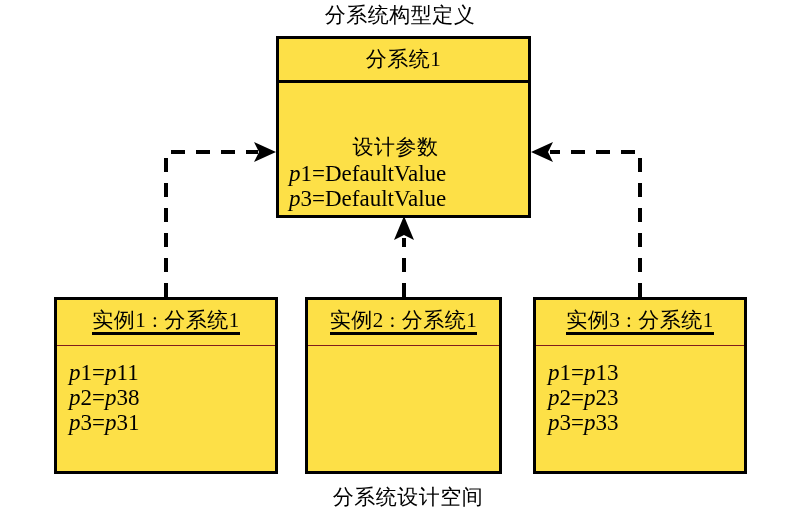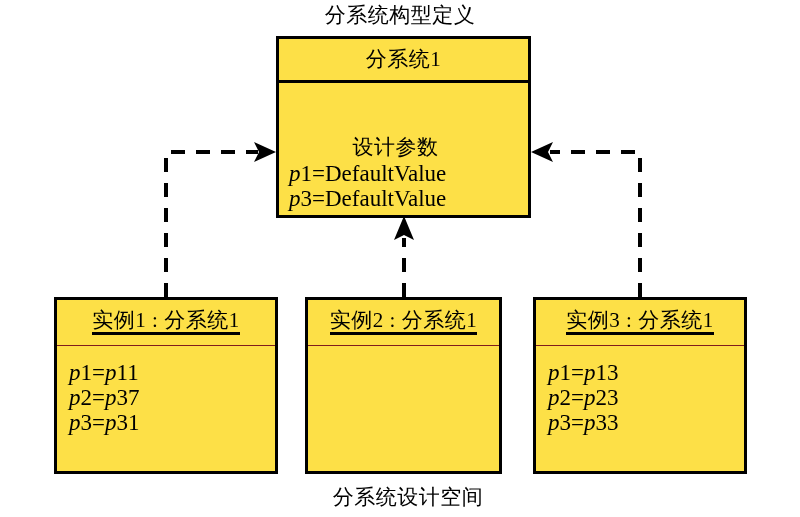--- a/index.html
+++ b/index.html
@@ -139,21 +139,21 @@
       </div>
     </div>
   </div>
 
   <div class="uml-box inst-box" id="inst-box-1">
     <div class="uml-title">
       <span>实例1 : 分系统1</span>
     </div>
     <div class="uml-body">
       <div class="attr"><i>p</i><span>1</span><span>=</span><i>p</i><span>11</span></div>
-      <div class="attr"><i>p</i><span>2</span><span>=</span><i>p</i><span>37</span></div>
+      <div class="attr"><i>p</i><span>2</span><span>=</span><i>p</i><span>38</span></div>
       <div class="attr"><i>p</i><span>3</span><span>=</span><i>p</i><span>31</span></div>
     </div>
   </div>
 
   <div class="uml-box inst-box" id="inst-box-2">
     <div class="uml-title">
       <span>实例2 : 分系统1</span>
     </div>
   </div>
 

